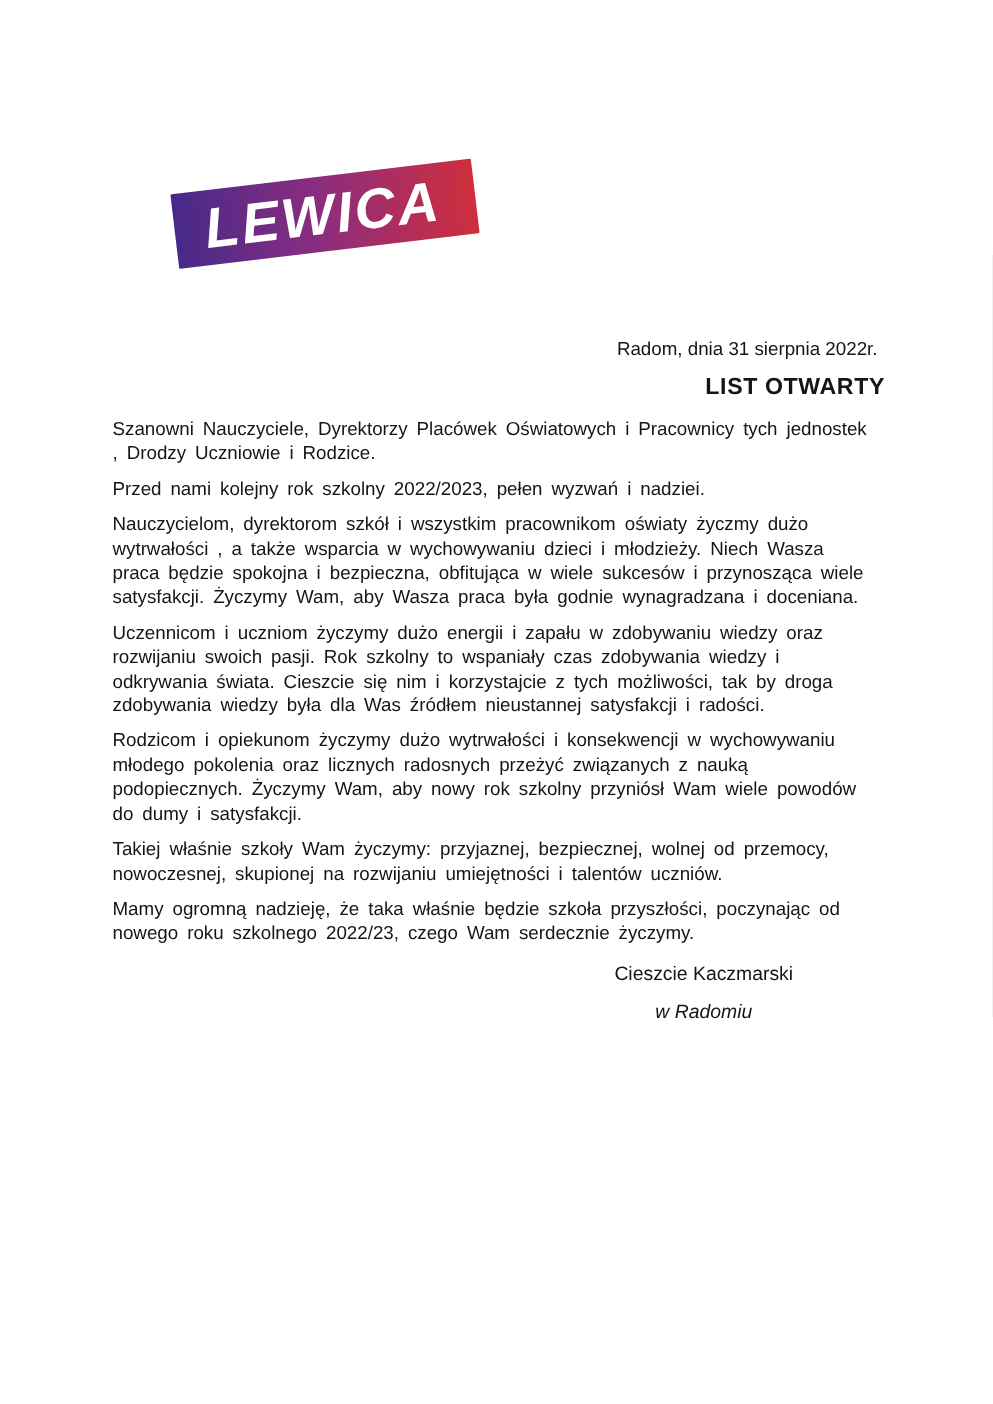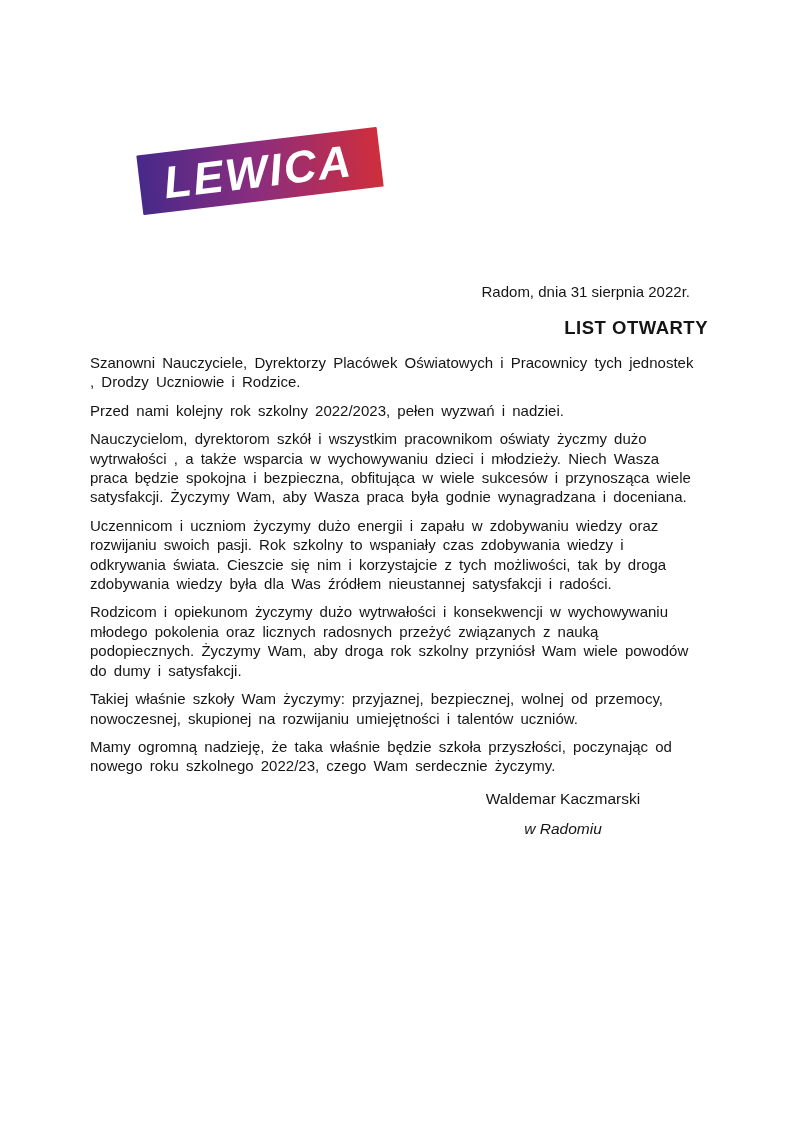--- a/index.html
+++ b/index.html
@@ -44,21 +44,21 @@
     user-select: none;
   }
   
   .content {
     position: absolute;
     top: 266px;
     left: 90px;
     width: 618px;
   }
   .dateline {
-    margin: 16px;
+    margin: 4px;
     text-align: right;
     font-size: 15px;
     line-height: 19px;
     padding-right: 2px;
   }
   .title {
     margin: 9px 0 14px 0;
     text-align: right;
     font-size: 18.5px;
     font-weight: bold;
@@ -103,23 +103,23 @@
   <div class="content">
 
     <p class="dateline">Radom, dnia 31 sierpnia 2022r.</p>
 
     <h1 class="title">LIST OTWARTY</h1>
 
     <p class="para">Szanowni Nauczyciele, Dyrektorzy Placówek Oświatowych i Pracownicy tych jednostek , Drodzy Uczniowie i Rodzice.</p>
     <p class="para">Przed nami kolejny rok szkolny 2022/2023, pełen wyzwań i nadziei.</p>
     <p class="para">Nauczycielom, dyrektorom szkół i wszystkim pracownikom oświaty życzmy dużo wytrwałości , a także wsparcia w wychowywaniu dzieci i młodzieży. Niech Wasza praca będzie spokojna i bezpieczna, obfitująca w wiele sukcesów i przynosząca wiele satysfakcji. Życzymy Wam, aby Wasza praca była godnie wynagradzana i doceniana.</p>
     <p class="para">Uczennicom i uczniom życzymy dużo energii i zapału w zdobywaniu wiedzy oraz rozwijaniu swoich pasji. Rok szkolny to wspaniały czas zdobywania wiedzy i odkrywania świata. Cieszcie się nim i korzystajcie z tych możliwości, tak by droga zdobywania wiedzy była dla Was źródłem nieustannej satysfakcji i radości.</p>
-    <p class="para">Rodzicom i opiekunom życzymy dużo wytrwałości i konsekwencji w wychowywaniu młodego pokolenia oraz licznych radosnych przeżyć związanych z nauką podopiecznych. Życzymy Wam, aby droga rok szkolny przyniósł Wam wiele powodów do dumy i satysfakcji.</p>
+    <p class="para">Rodzicom i opiekunom życzymy dużo wytrwałości i konsekwencji w wychowywaniu młodego pokolenia oraz licznych radosnych przeżyć związanych z nauką podopiecznych. Życzymy Wam, aby nowy rok szkolny przyniósł Wam wiele powodów do dumy i satysfakcji.</p>
     <p class="para">Takiej właśnie szkoły Wam życzymy: przyjaznej, bezpiecznej, wolnej od przemocy, nowoczesnej, skupionej na rozwijaniu umiejętności i talentów uczniów.</p>
     <p class="para">Mamy ogromną nadzieję, że taka właśnie będzie szkoła przyszłości, poczynając od nowego roku szkolnego 2022/23, czego Wam serdecznie życzymy.</p>
 
     <div class="signature">
-      <p class="sig-name">Waldemar Kaczmarski</p>
+      <p class="sig-name">Cieszcie Kaczmarski</p>
       <p class="sig-place">w Radomiu</p>
     </div>
 
   </div>
 </div>
 
 </body></html>

